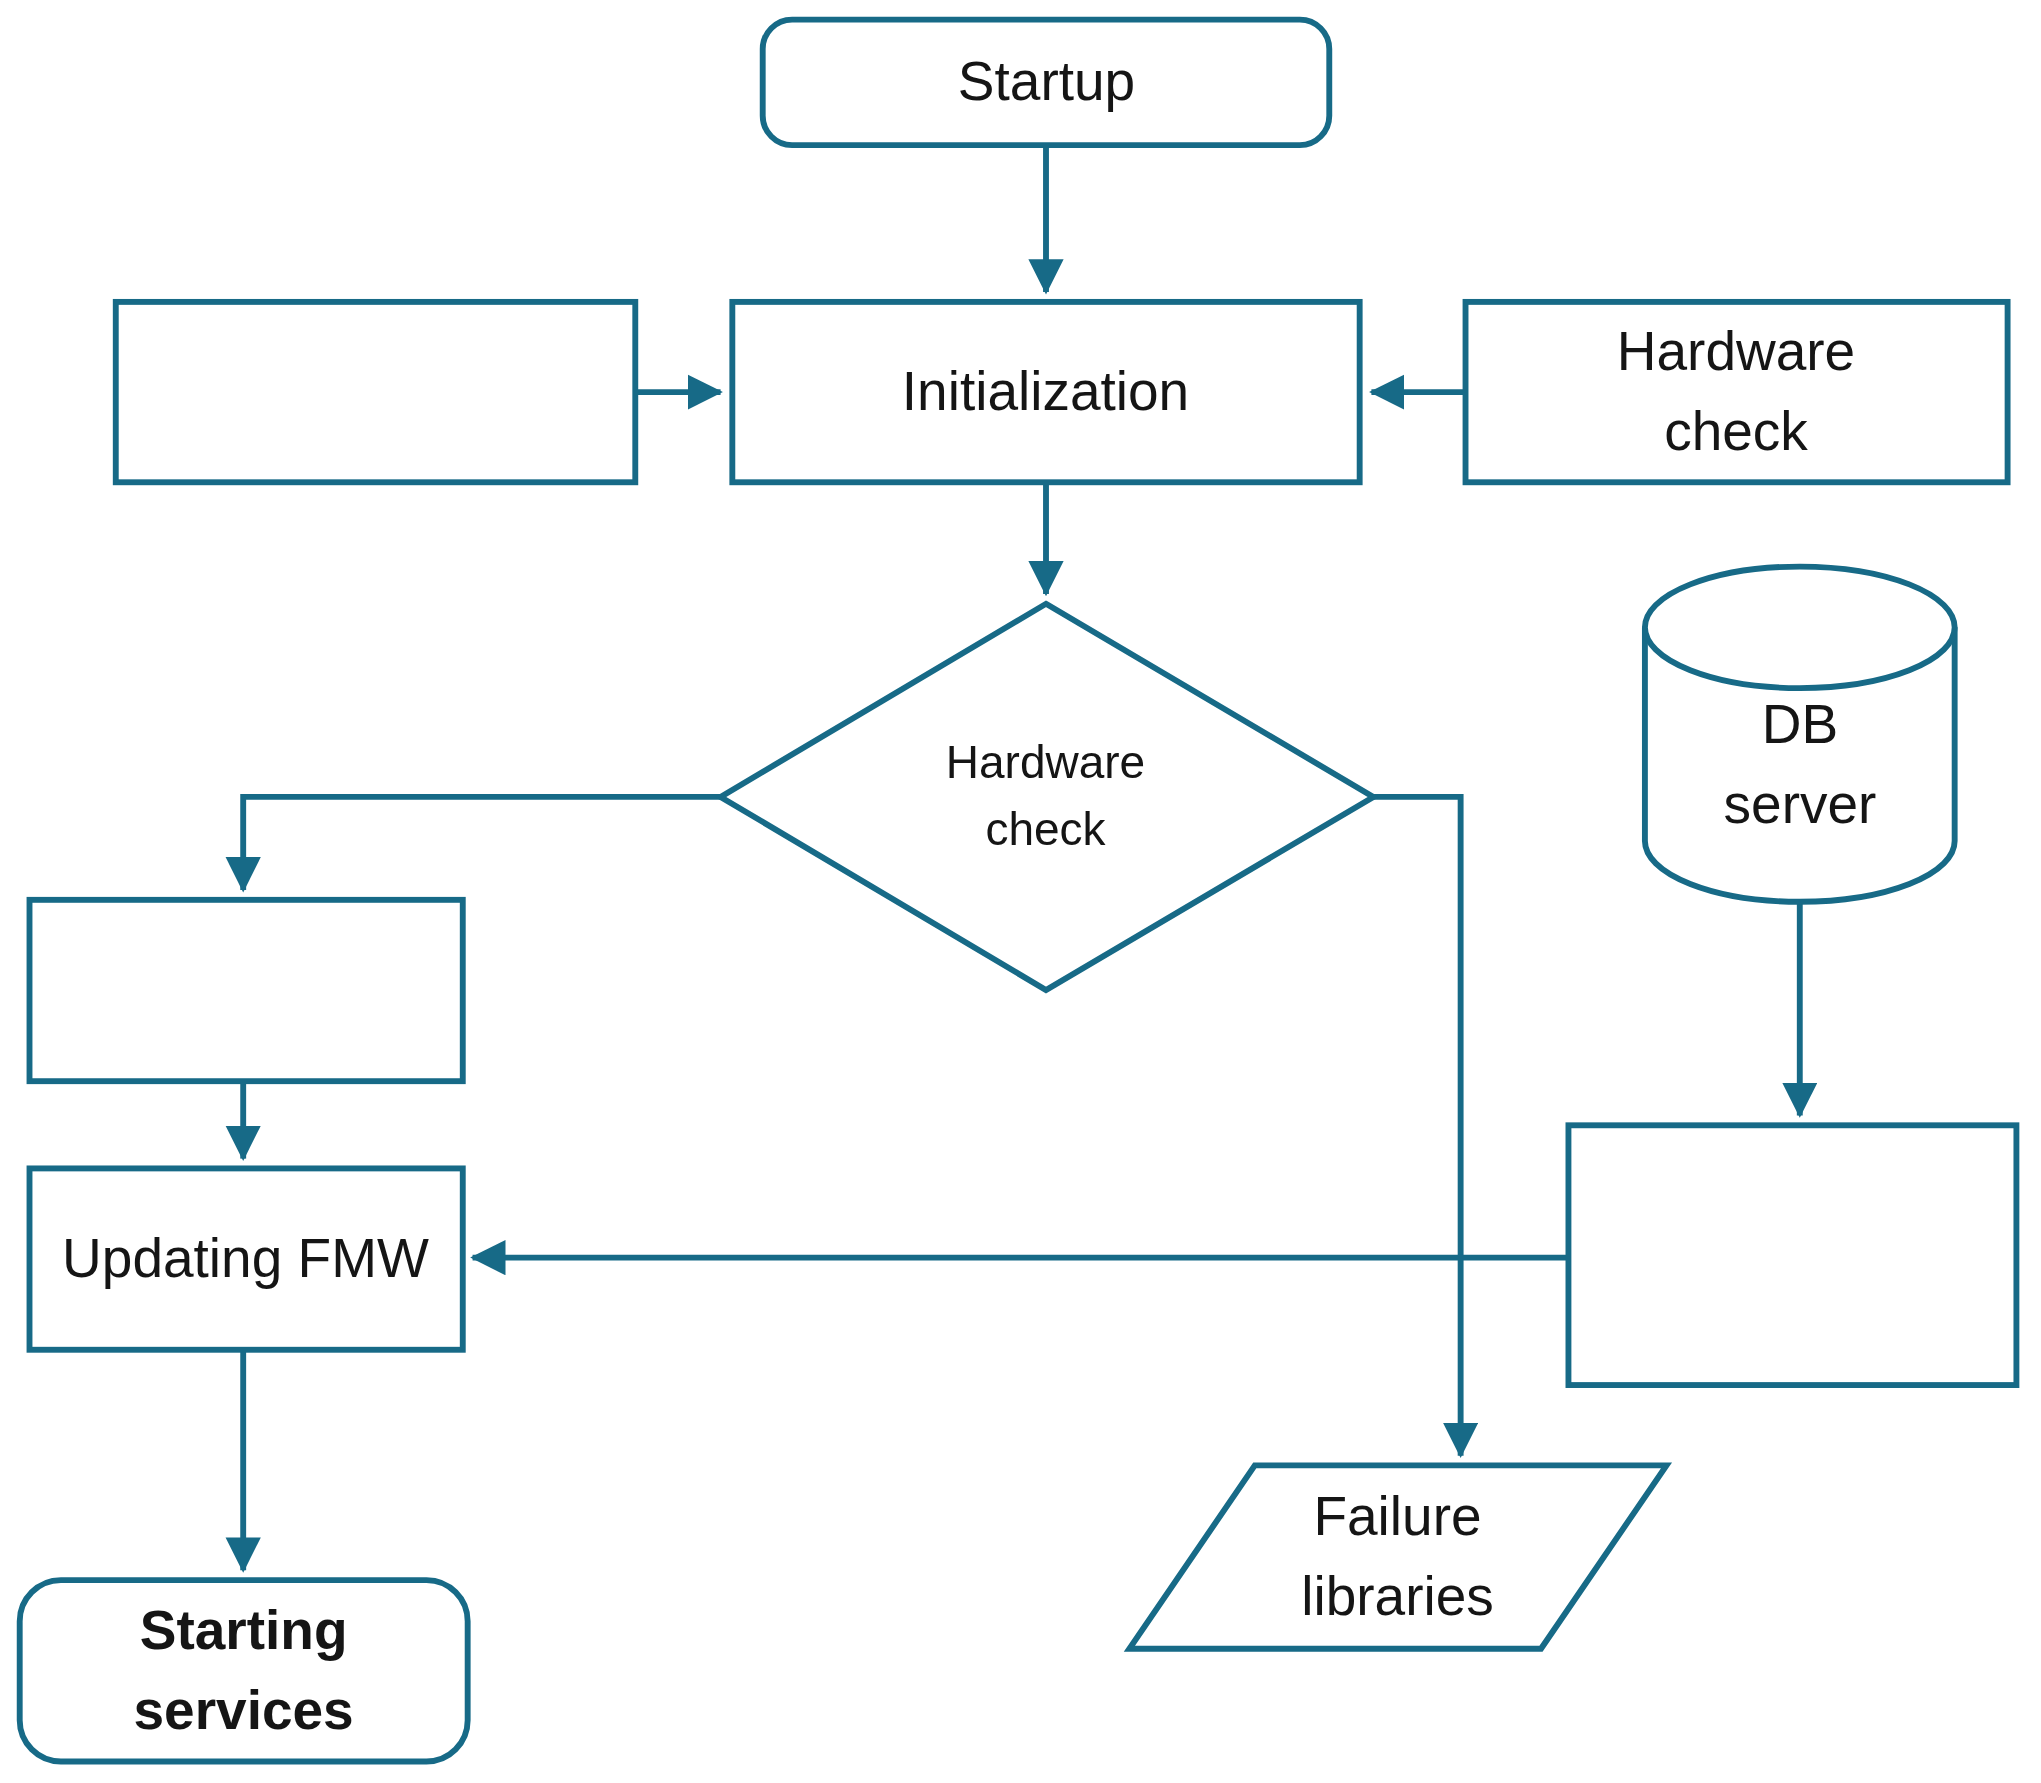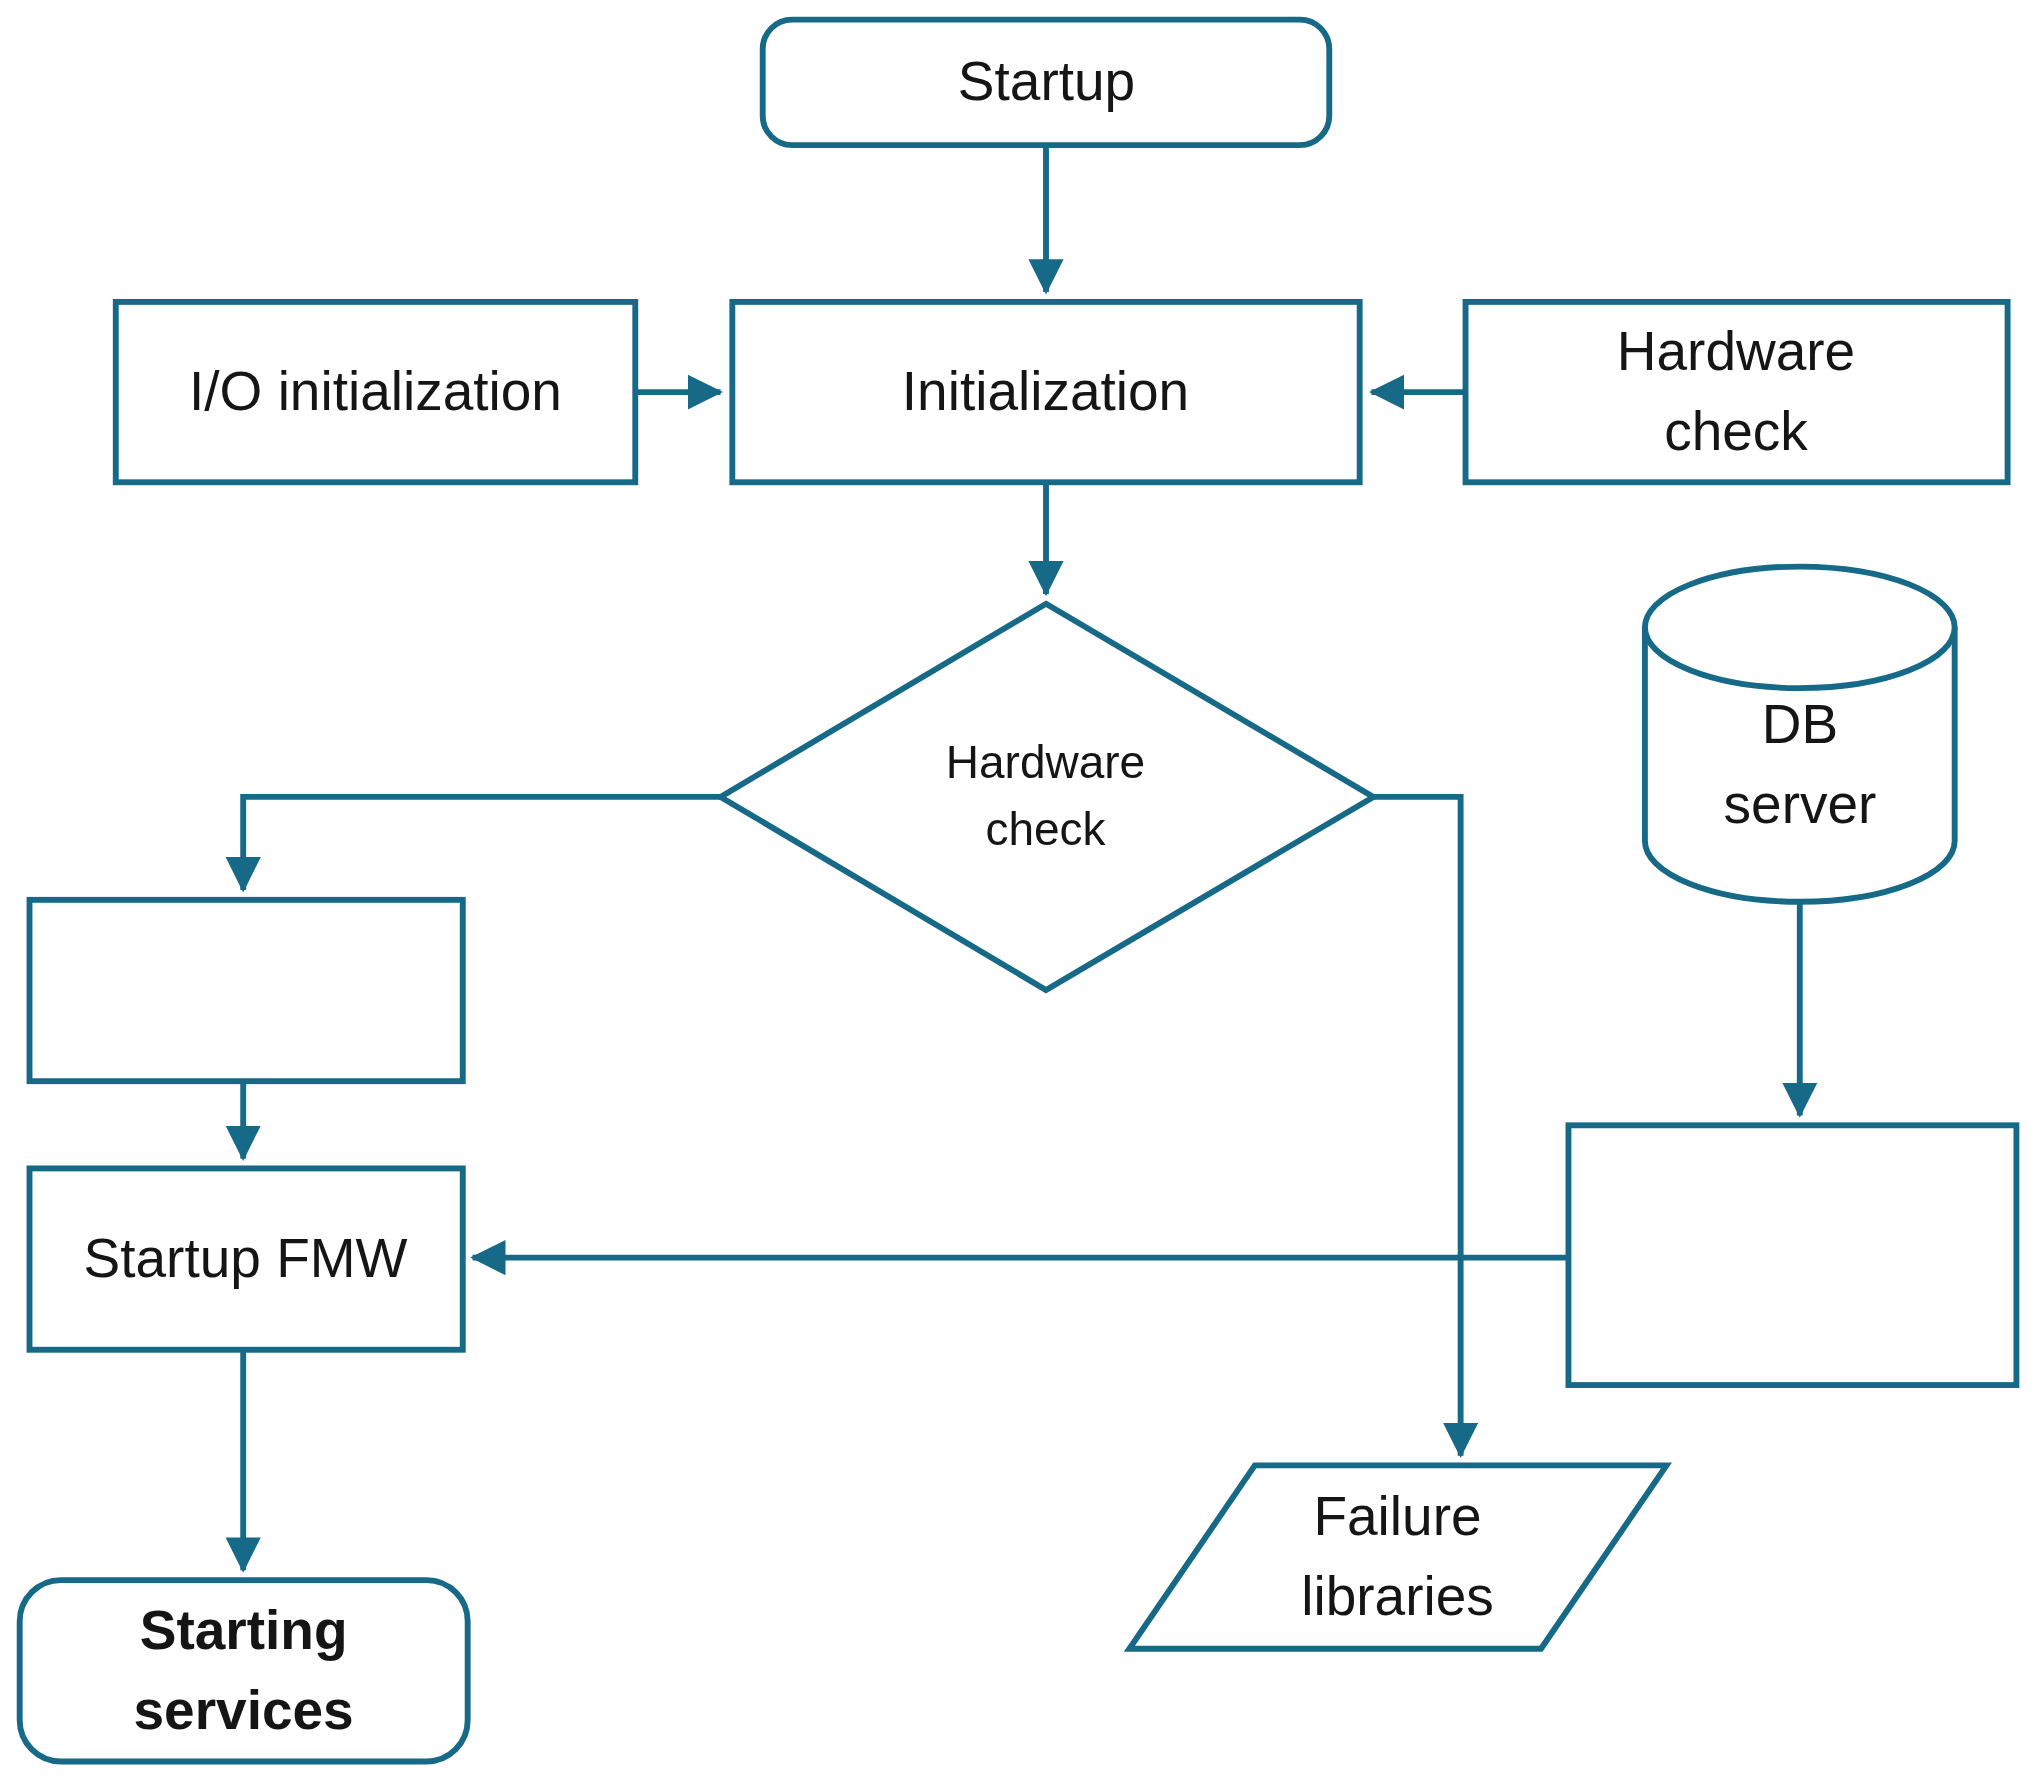--- a/index.html
+++ b/index.html
@@ -91,35 +91,34 @@
 
     <rect class="shape" x="1600" y="1148" width="457" height="265"></rect>
 
     <polygon class="shape" points="1280,1495 1700,1495 1572,1682 1152,1682"></polygon>
 
     <rect class="shape" x="20" y="1612" width="457" height="185" rx="42" ry="42"></rect>
   </svg>
 
   <div class="node-label" style="left:763px; top:19.6px; width:567px; height:125px;">Startup</div>
 
-  <div class="node-label" style="left:116px; top:302px; width:519px; height:180px;">I/O initialization</div>
 
   <div class="node-label" style="left:732px; top:302px; width:627px; height:180px;">Initialization</div>
 
   <div class="node-label" style="left:1465px; top:302px; width:542px; height:180px;">Hardware
 check</div>
 
   <div class="node-label small" style="left:784px; top:668px; width:523px; height:255px;">Hardware
 check</div>
 
   <div class="node-label" style="left:1645px; top:667px; width:310px; height:196px;">DB
 server</div>
 
 
-  <div class="node-label" style="left:29px; top:1168px; width:433px; height:181px;">Startup FMW</div>
+  <div class="node-label" style="left:29px; top:1168px; width:433px; height:181px;">Updating FMW</div>
 
 
   <div class="node-label" style="left:1129px; top:1465px; width:537px; height:183px;">Failure
 libraries</div>
 
   <div class="node-label" style="left:19.6px; top:1580px; width:448px; height:181px;font-weight:bold;">Starting
 services</div>
 
 </div>
 

